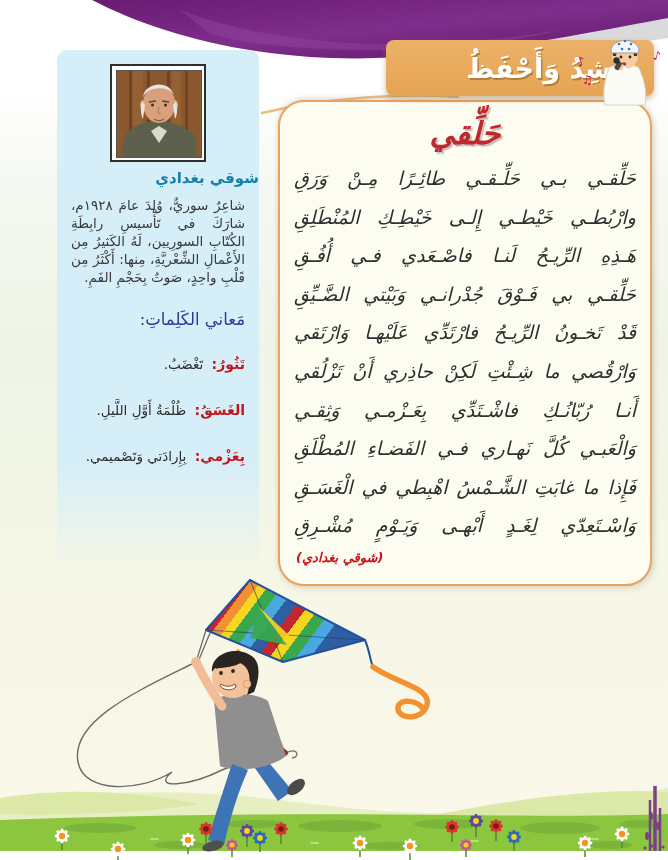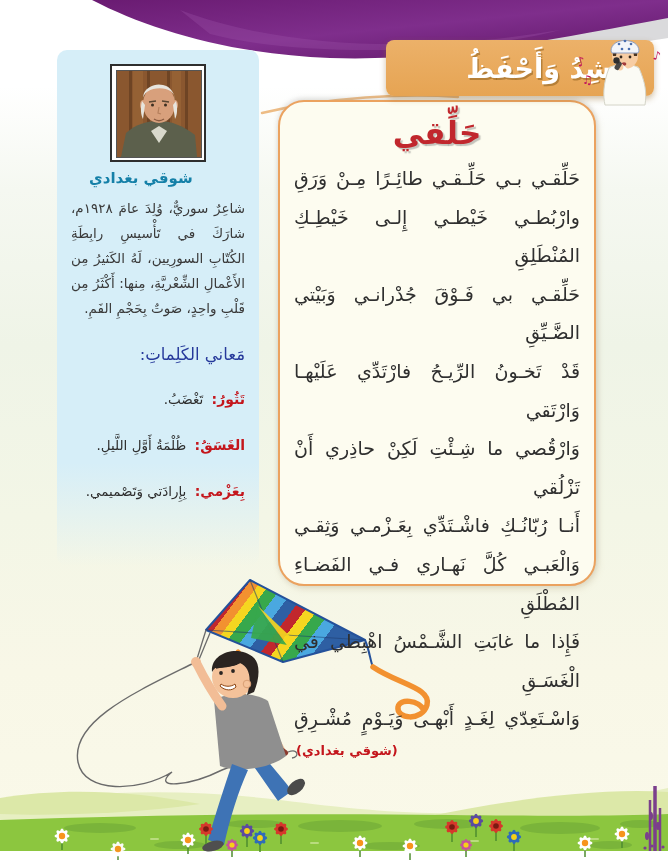--- a/index.html
+++ b/index.html
@@ -18,24 +18,24 @@
     display:flex;align-items:center;justify-content:center;
   }
   #badge .label{
     color:#ffffff;font-weight:bold;font-size:27px;direction:rtl;
     text-shadow:1.5px 1.5px 0 rgba(140,95,30,.55);
     padding-left:58px;
   }
   #character{left:574px;top:26px;width:92px;height:80px;z-index:4;}
   
   #poem-box{
-    left:278px;top:100px;width:318px;height:486px;box-sizing:border-box;
+    left:278px;top:100px;width:374px;height:486px;box-sizing:border-box;
     border:2.5px solid #eba25f;border-radius:26px;background:#fdfcf0;
     box-shadow:0 -2px 5px rgba(140,140,140,.25),2px 3px 6px rgba(190,175,140,.35);
-    z-index:2;direction:rtl;
+    z-index:2;direction:rtl;font-style:italic;
   }
   .poem-title{
     margin-top:13px;text-align:center;font-size:31px;font-weight:bold;color:#c1272d;
     text-shadow:2px 2px 1px rgba(90,90,90,.35);
   }
   .poem-lines{margin:8px 14px 0;}
   .pline{
     direction:rtl;font-size:19px;color:#2f2f2f;line-height:38.6px;
     text-align:justify;text-align-last:justify;-moz-text-align-last:justify;
   }
@@ -47,24 +47,24 @@
   #sidebar{
     left:57px;top:50px;width:202px;height:516px;border-radius:10px;
     background:linear-gradient(180deg,#d6eef8 0%,#d6eef8 80%,rgba(214,238,248,0) 100%);
     z-index:2;
   }
   .photo-frame{
     width:84px;height:86px;margin:14px auto 0;background:#ffffff;
     border:2px solid #2e2e2e;padding:4px;
   }
   .photo-frame svg{display:block;border:1px solid #555;}
-  .poet-name{margin-top:7px;text-align:left;color:#1580a8;font-weight:bold;font-size:15px;direction:rtl;padding-left:32px;}
+  .poet-name{margin-top:7px;text-align:right;color:#1580a8;font-weight:bold;font-size:15px;direction:rtl;}
   .bio{
     margin:9px 14px 0;direction:rtl;text-align:justify;text-align-last:right;
-    font-size:13.5px;line-height:25px;color:#3a3a3a;
+    font-size:13.5px;line-height:18px;color:#3a3a3a;
   }
   .meanings-title{margin:24px 14px 0;direction:rtl;color:#26399b;font-weight:normal;font-size:16.5px;}
   .meaning{margin:25px 14px 0;direction:rtl;font-size:13.5px;color:#2e2e2e;line-height:1.5;}
   .meaning .term{color:#c4161c;font-weight:bold;font-size:14px;margin-left:4px;text-align:center;}
   
   #illustration{left:0;top:560px;width:668px;height:300px;z-index:1;}
 </style>
 </head>
 <body>
 
@@ -114,20 +114,21 @@
     <circle cx="46" cy="41" r="3.4" fill="#f7cda4"></circle>
     <rect x="42" y="35" width="5" height="9" rx="2" transform="rotate(32 44 39)" fill="#474747"></rect>
     <circle cx="42.5" cy="34.5" r="3.2" fill="#2e2e2e"></circle>
   </svg>
 
   <div id="poem-box" class="abs">
     <div class="poem-title">حَلِّقي</div>
     <div class="poem-lines">
       <div class="pline">حَلِّقـي بـي حَلِّـقـي طائِـرًا مِـنْ وَرَقِ</div>
       <div class="pline">وارْبُطـي خَيْطـي إِلـى خَيْطِـكِ المُنْطَلِقِ</div>
+      <div class="pline">هَـذِهِ الرِّيـحُ لَنـا فاصْـعَدي فـي أُفُـقِ</div>
       <div class="pline">حَلِّقـي بي فَـوْقَ جُدْرانـي وَبَيْتي الضَّـيِّقِ</div>
       <div class="pline">قَدْ تَخـونُ الرِّيـحُ فارْتَدِّي عَلَيْهـا وَارْتَقي</div>
       <div class="pline">وَارْقُصي ما شِـئْتِ لَكِنْ حاذِري أَنْ تَزْلُقي</div>
       <div class="pline">أَنـا رُبّانُـكِ فاشْـتَدِّي بِعَـزْمـي وَثِقـي</div>
       <div class="pline">وَالْعَبـي كُلَّ نَهـاري فـي الفَضـاءِ المُطْلَقِ</div>
       <div class="pline">فَإِذا ما غابَتِ الشَّـمْسُ اهْبِطي في الْغَسَـقِ</div>
       <div class="pline">وَاسْـتَعِدّي لِغَـدٍ أَبْهـى وَيَـوْمٍ مُشْـرِقِ</div>
     </div>
     <div class="attribution">(شوقي بغدادي)</div>
   </div>

